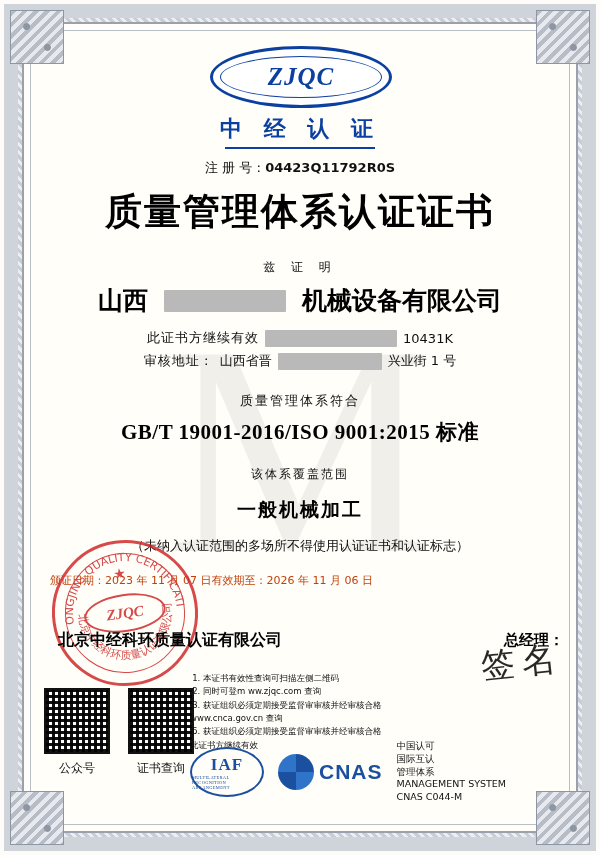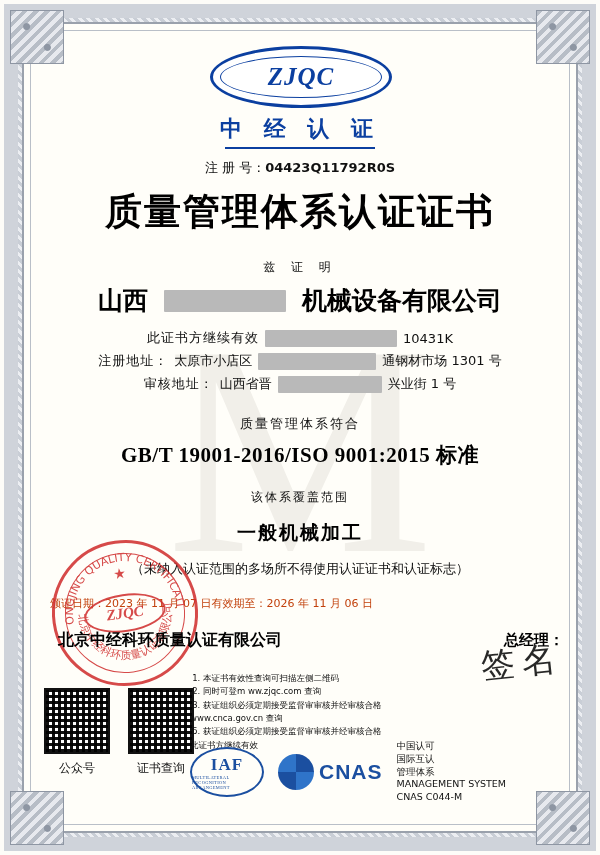--- a/index.html
+++ b/index.html
@@ -212,26 +212,20 @@
       <span>山西</span>
       <span class="redact" style="width:122px"></span>
       <span>机械设备有限公司</span>
     </div>
 
     <div class="rows">
       <div class="row">
         <span class="lbl">此证书方继续有效</span>
         <span class="redact" style="width:132px;height:17px"></span>
         <span class="val">10431K</span>
-      </div>
-      <div class="row">
-        <span class="lbl">注册地址：</span>
-        <span class="val">太原市小店区</span>
-        <span class="redact" style="width:118px;height:17px"></span>
-        <span class="val">通钢材市场 1301 号</span>
       </div>
       <div class="row">
         <span class="lbl">审核地址：</span>
         <span class="val">山西省晋</span>
         <span class="redact" style="width:104px;height:17px"></span>
         <span class="val">兴业街 1 号</span>
       </div>
     </div>
 
     <div class="conform">质量管理体系符合</div>

